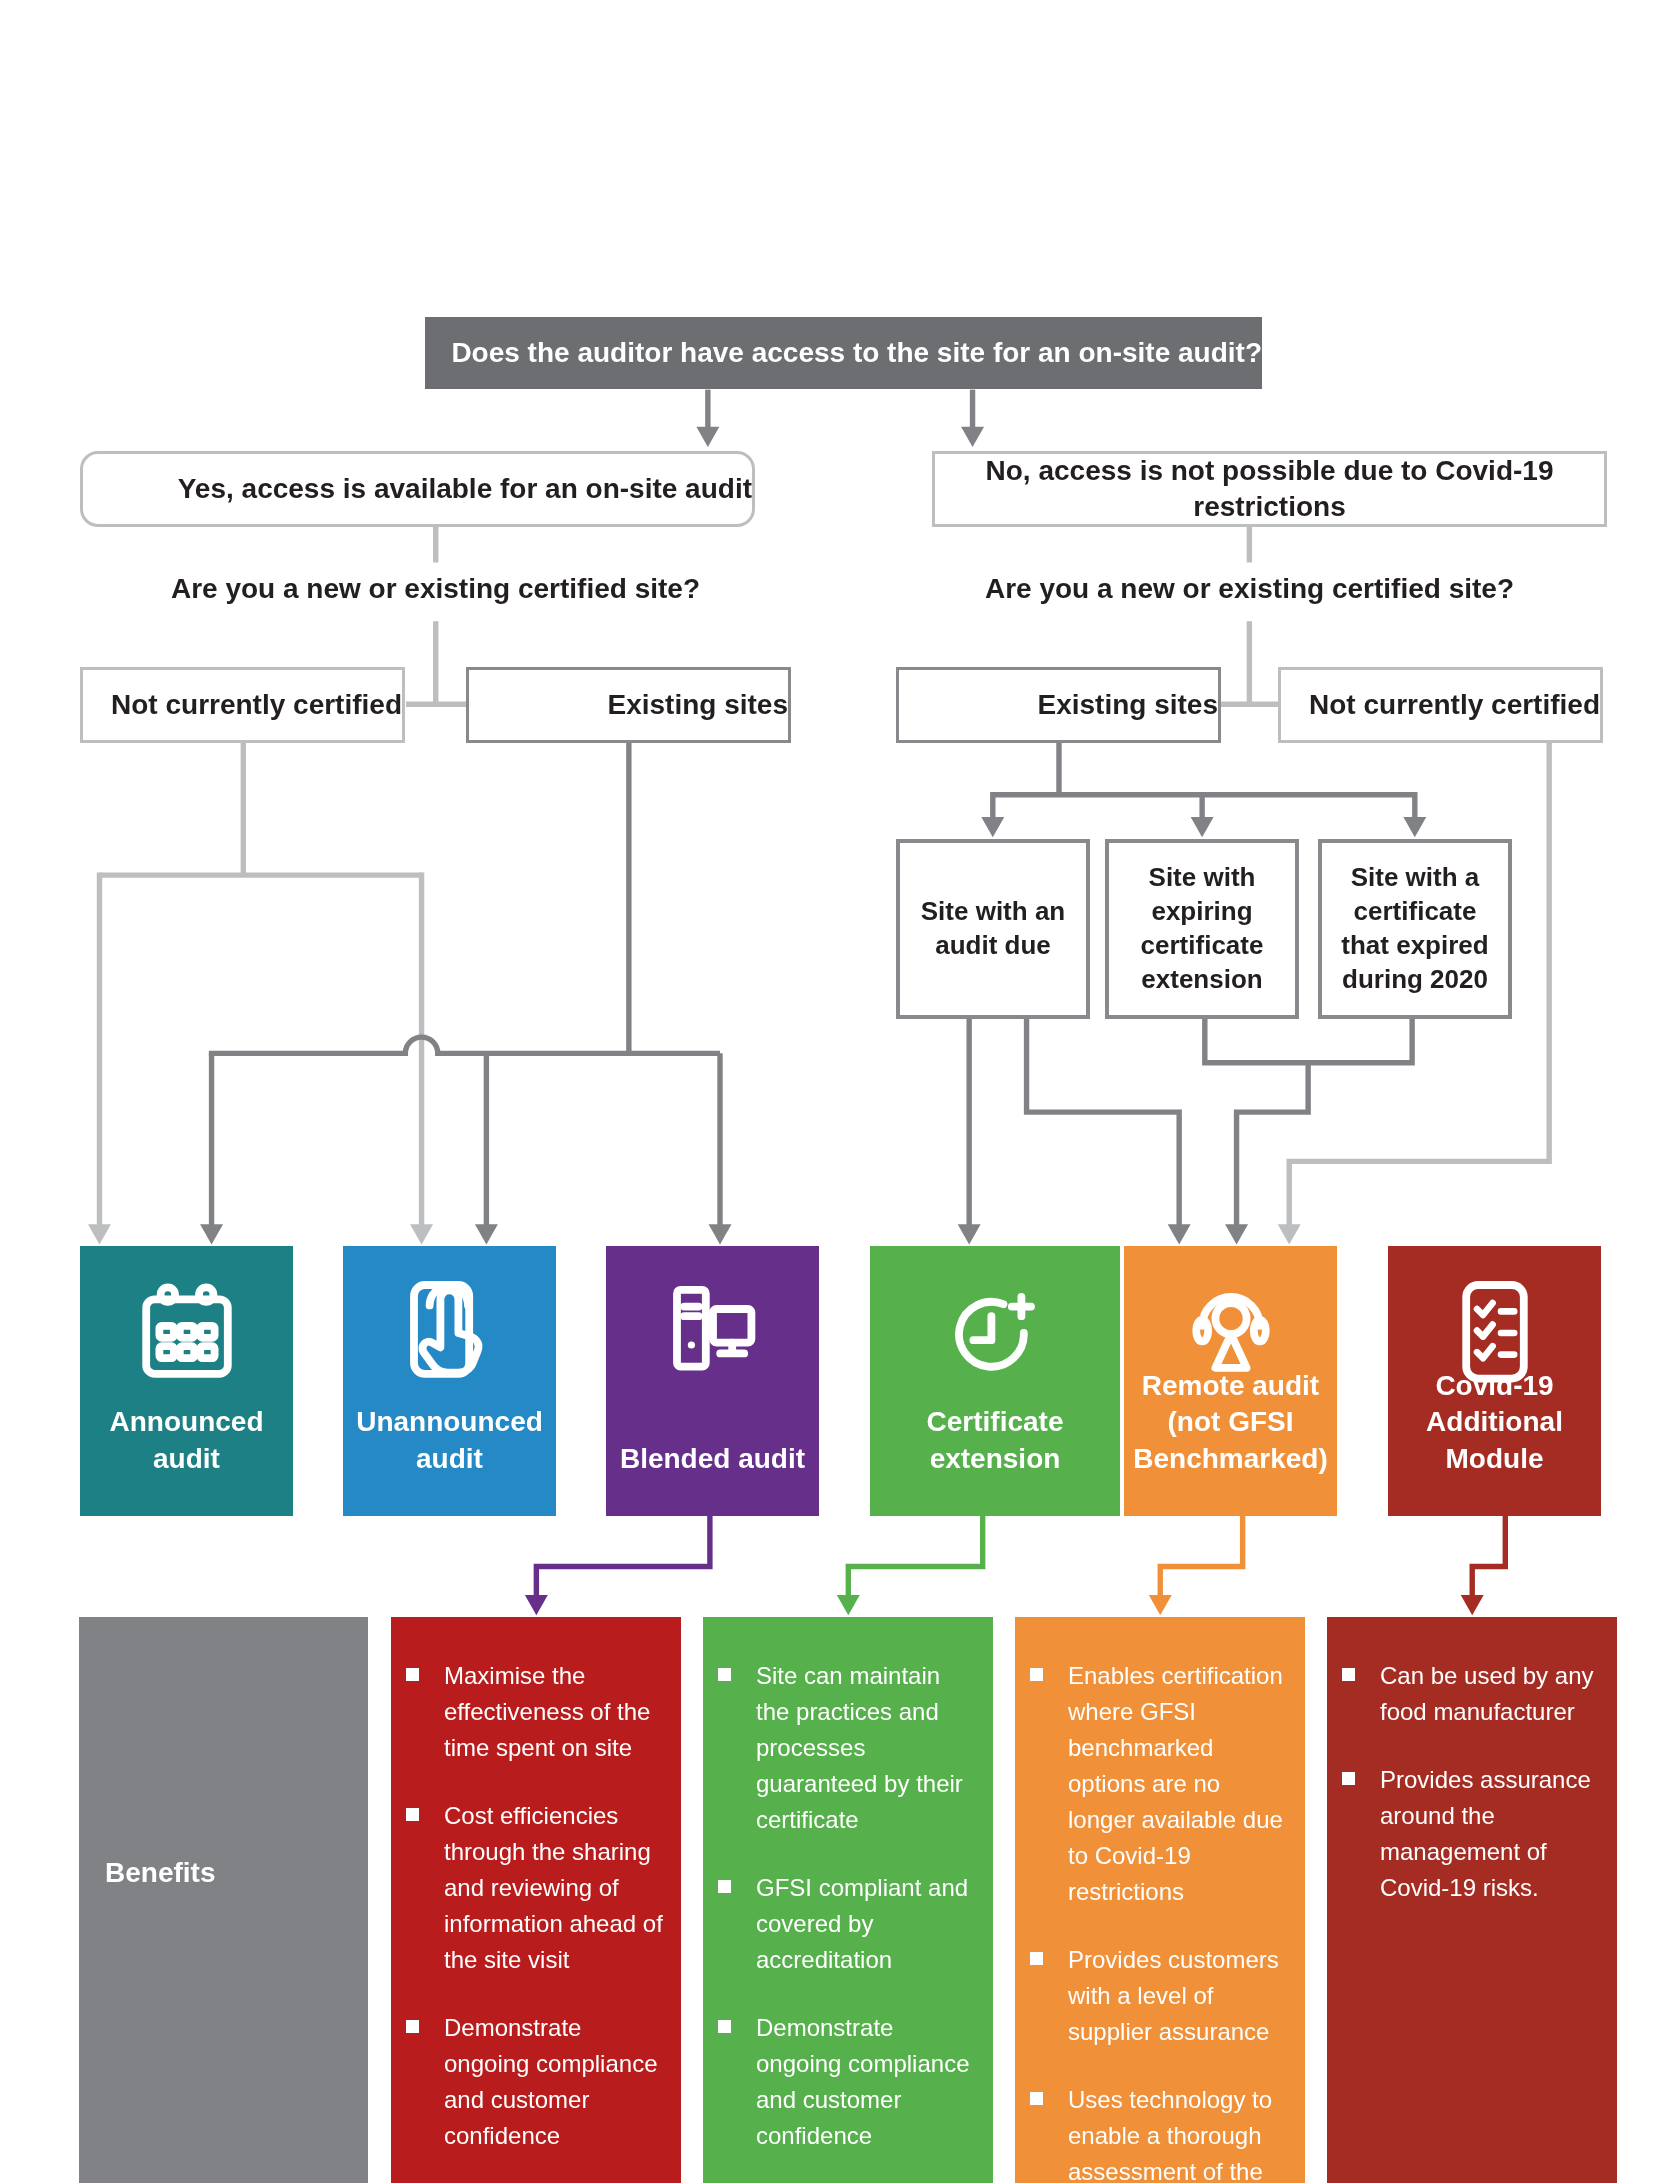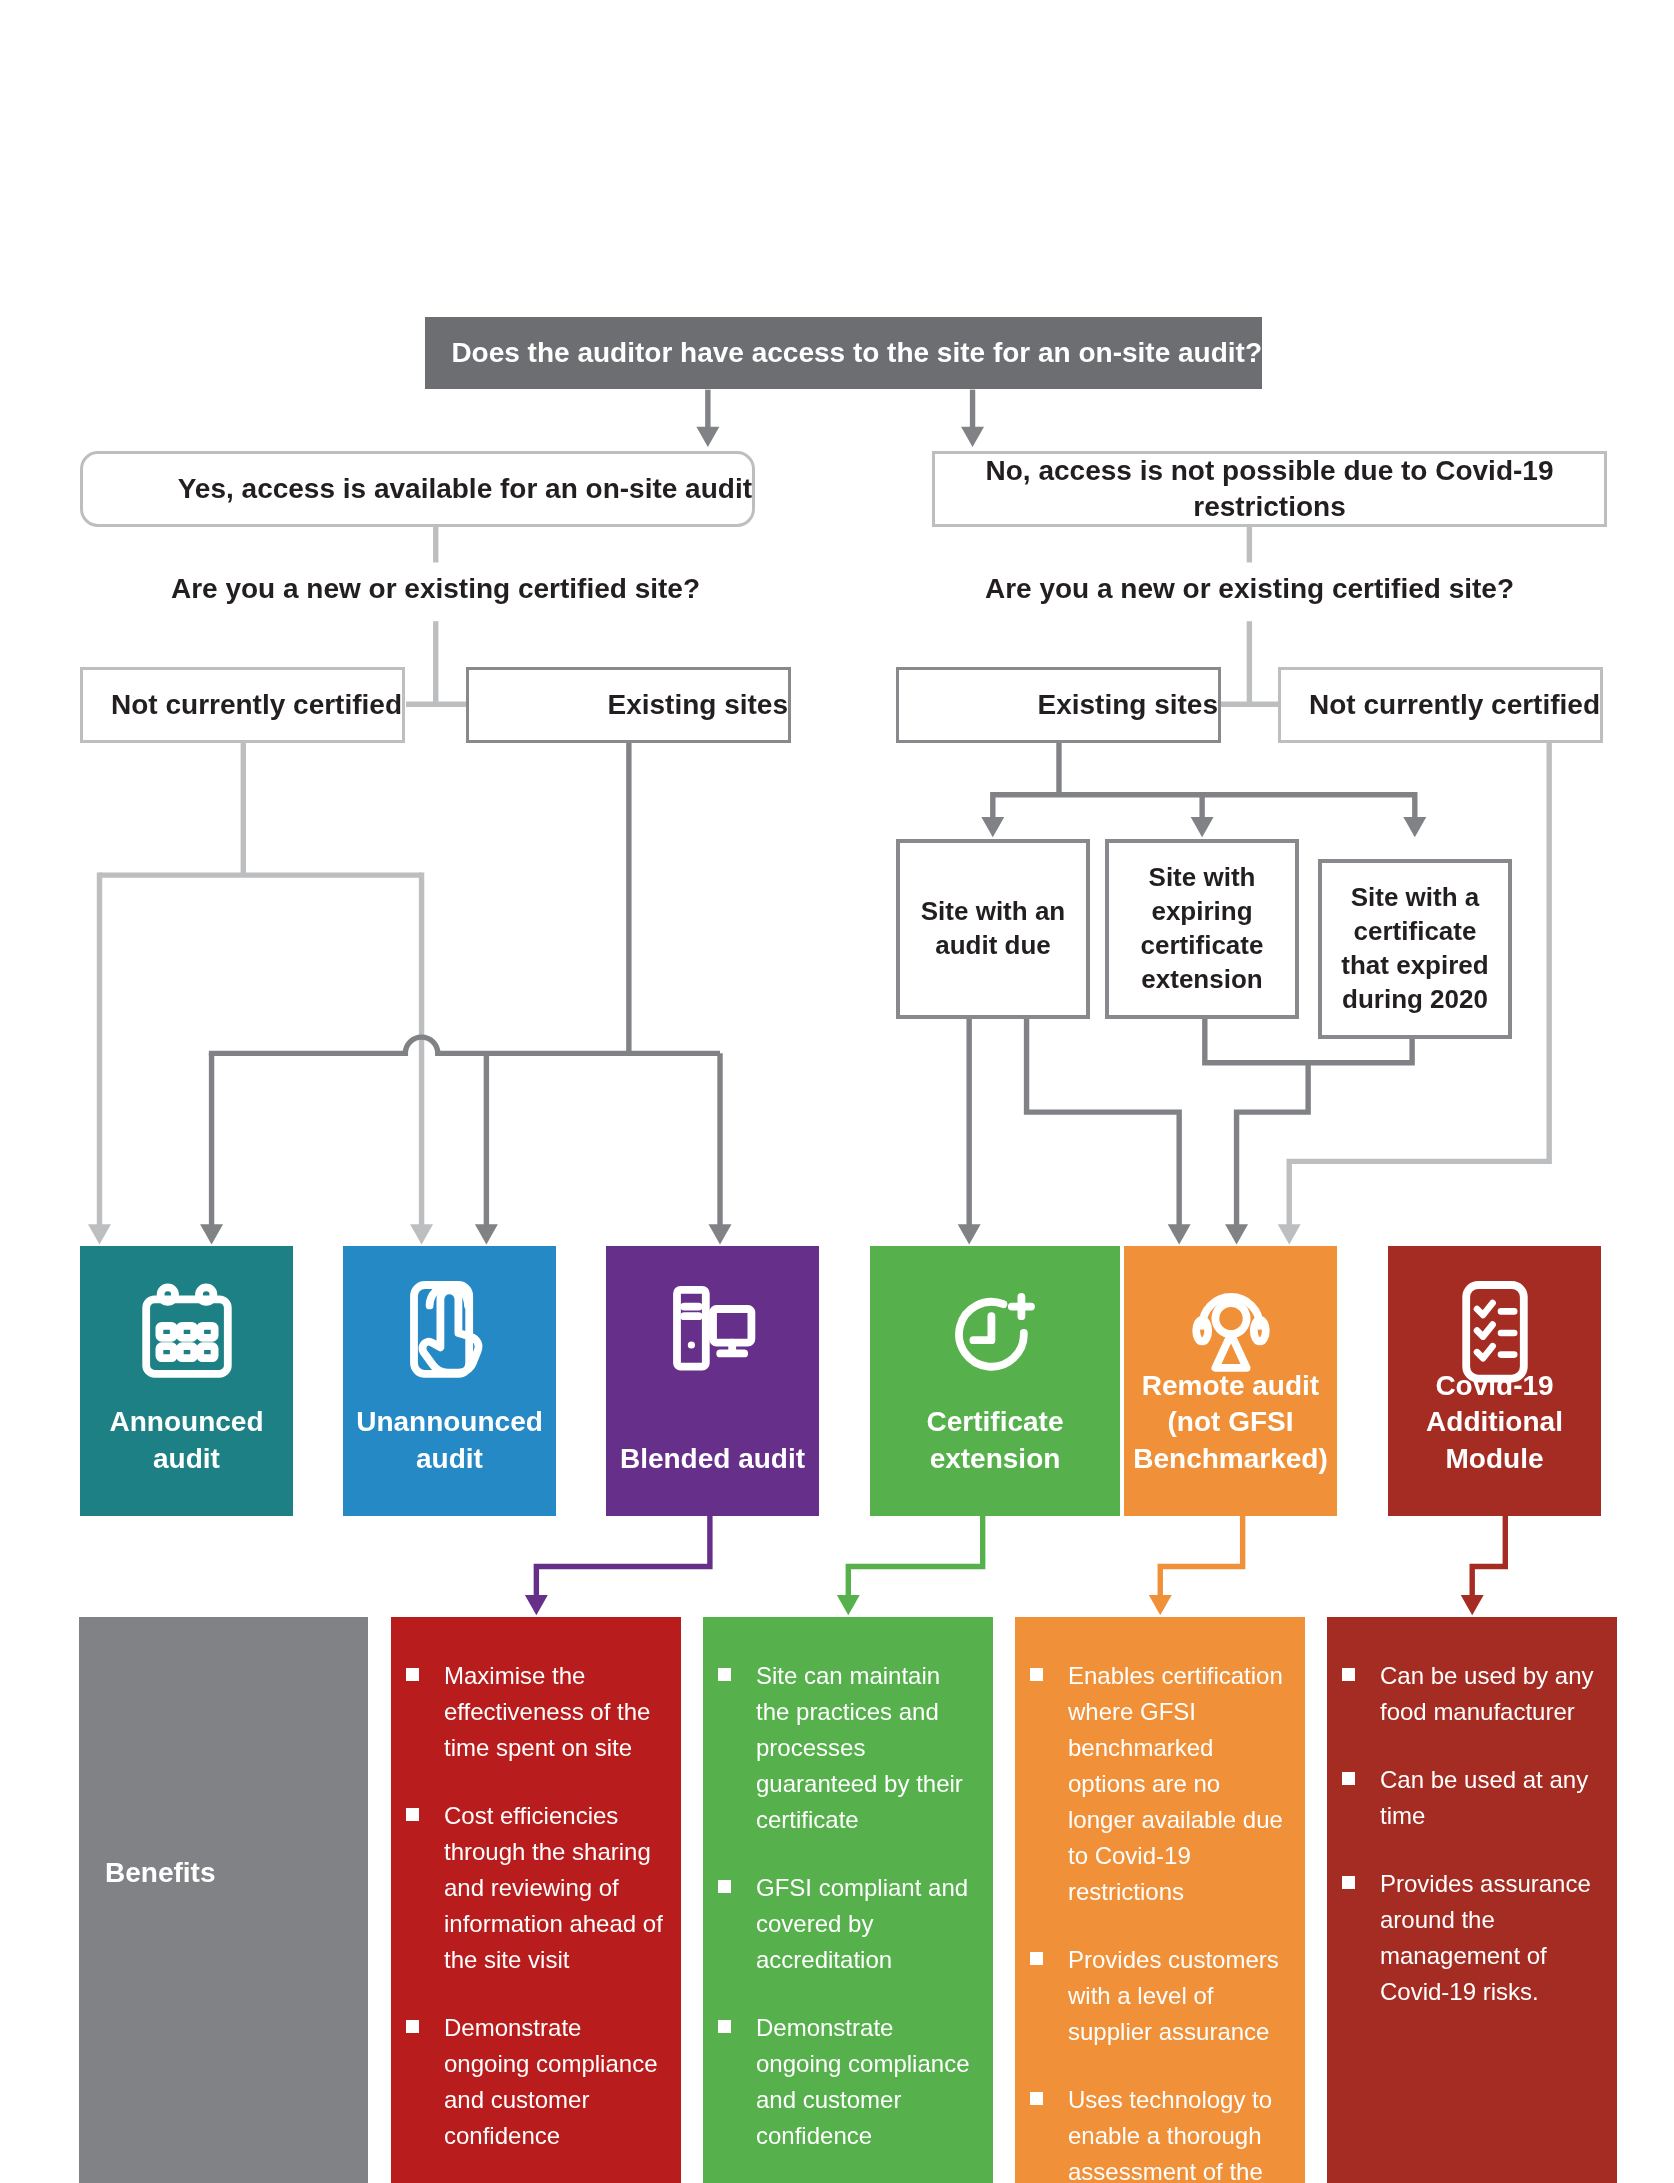--- a/index.html
+++ b/index.html
@@ -147,21 +147,21 @@
   <div class="fbox white-box" style="left:1278px; top:667px; width:325px; height:76px;">
     <span>Not currently certified</span>
   </div>
 
   <div class="fbox white-box sub-box" style="left:896px; top:839px; width:194px; height:180px;">
     <span>Site with an audit due</span>
   </div>
   <div class="fbox white-box sub-box" style="left:1105px; top:839px; width:194px; height:180px;">
     <span>Site with expiring certificate extension</span>
   </div>
-  <div class="fbox white-box sub-box" style="left:1318px; top:839px; width:194px; height:180px;margin-top:20px;">
+  <div class="fbox white-box sub-box" style="left:1318px; top:839px; width:194px; height:180px;">
     <span>Site with a certificate that expired during 2020</span>
   </div>
 
   <div class="opt-card" style="left:80px; background:#1d8084;">
     <svg class="opt-icon icon-svg" viewBox="0 0 100 100">
       <rect x="16" y="22" width="68" height="62" rx="7"></rect>
       <circle cx="34" cy="18" r="6"></circle>
         <circle cx="66" cy="18" r="6"></circle>
       <rect x="27" y="44" width="12" height="10" rx="2"></rect>
         <rect x="44" y="44" width="12" height="10" rx="2"></rect>
@@ -249,19 +249,18 @@
       <li>Enables certification where GFSI benchmarked options are no longer available due to Covid-19 restrictions</li>
       <li>Provides customers with a level of supplier assurance</li>
       <li>Uses technology to enable a thorough assessment of the product safety management systems.</li>
 
     </ul>
   </div>
 
   <div class="ben-col" style="left:1327px; width:290px; background:#a52c22;">
     <ul>
       <li>Can be used by any food manufacturer</li>
-      <li>Can be used at any time</li>
       <li>Provides assurance around the management of Covid-19 risks.</li>
     </ul>
   </div>
 
 </div>
 
 
 </body></html>

